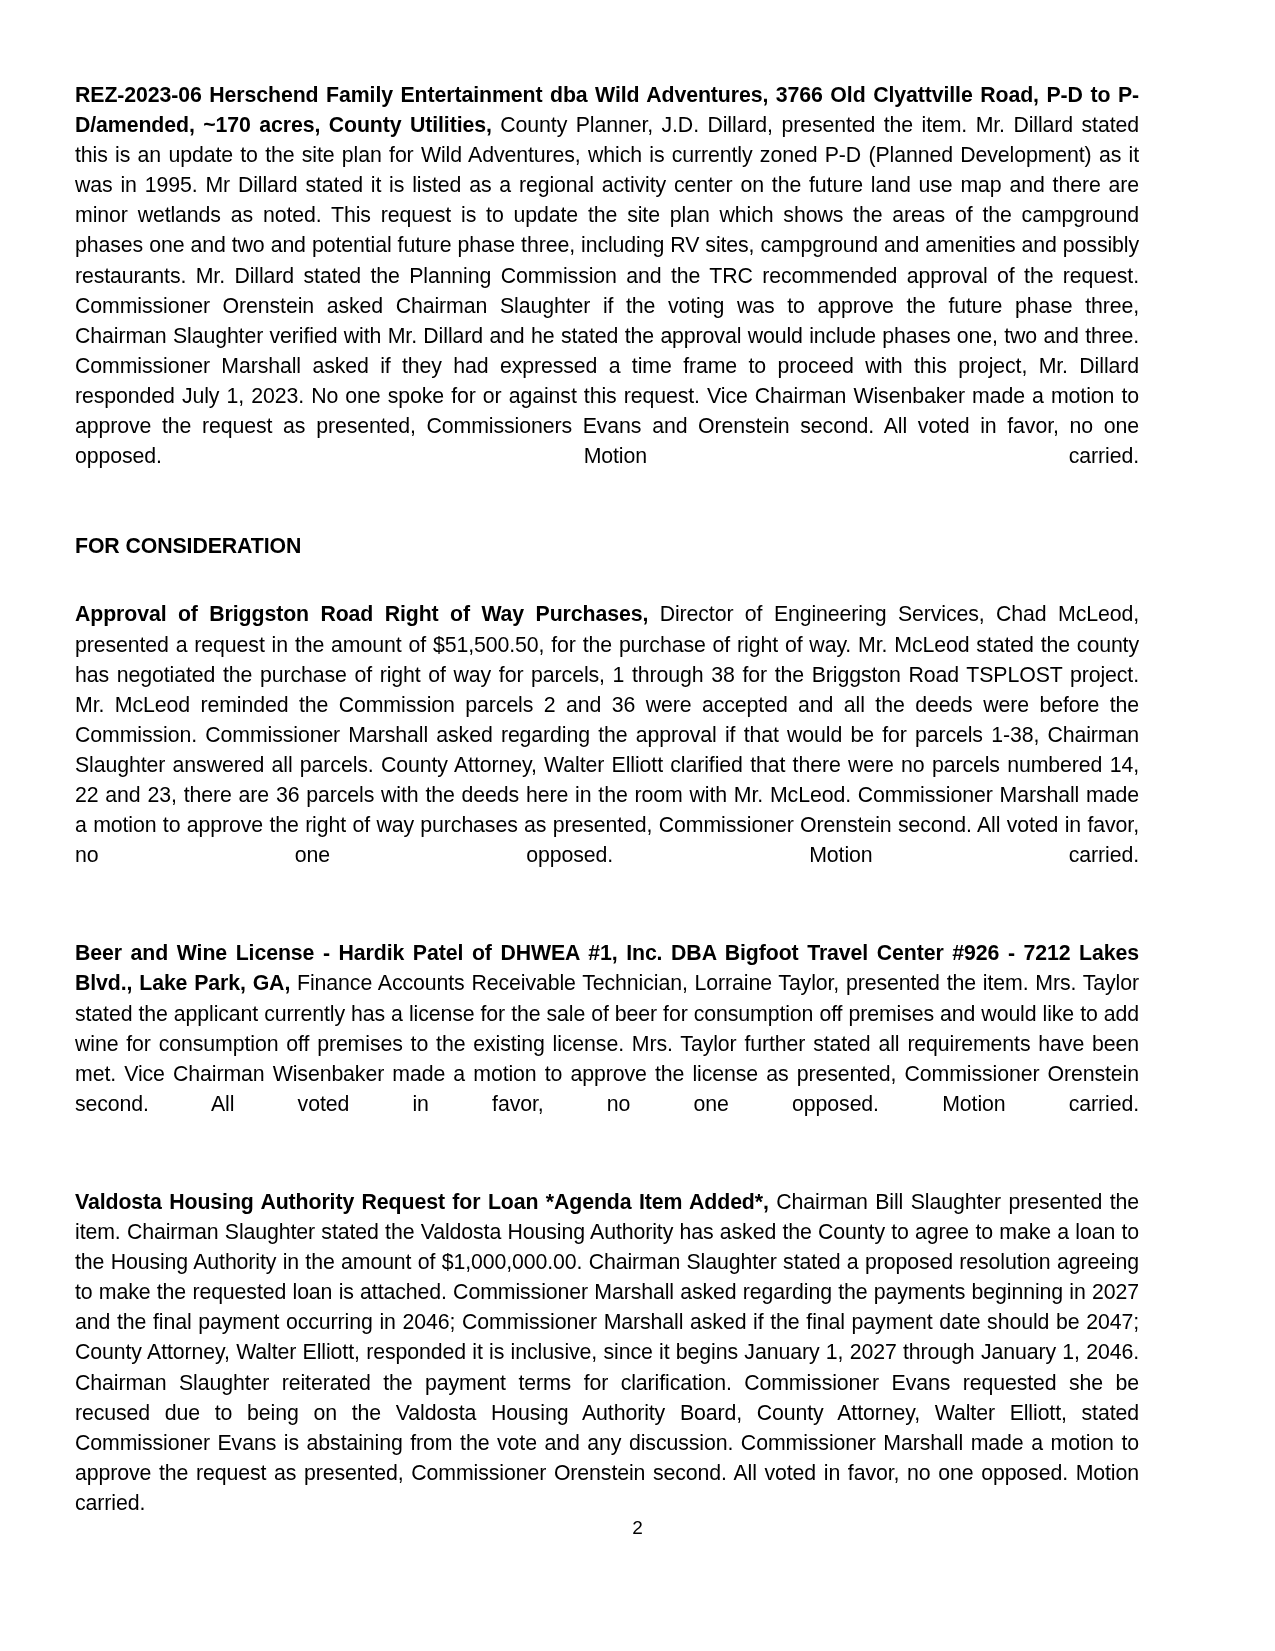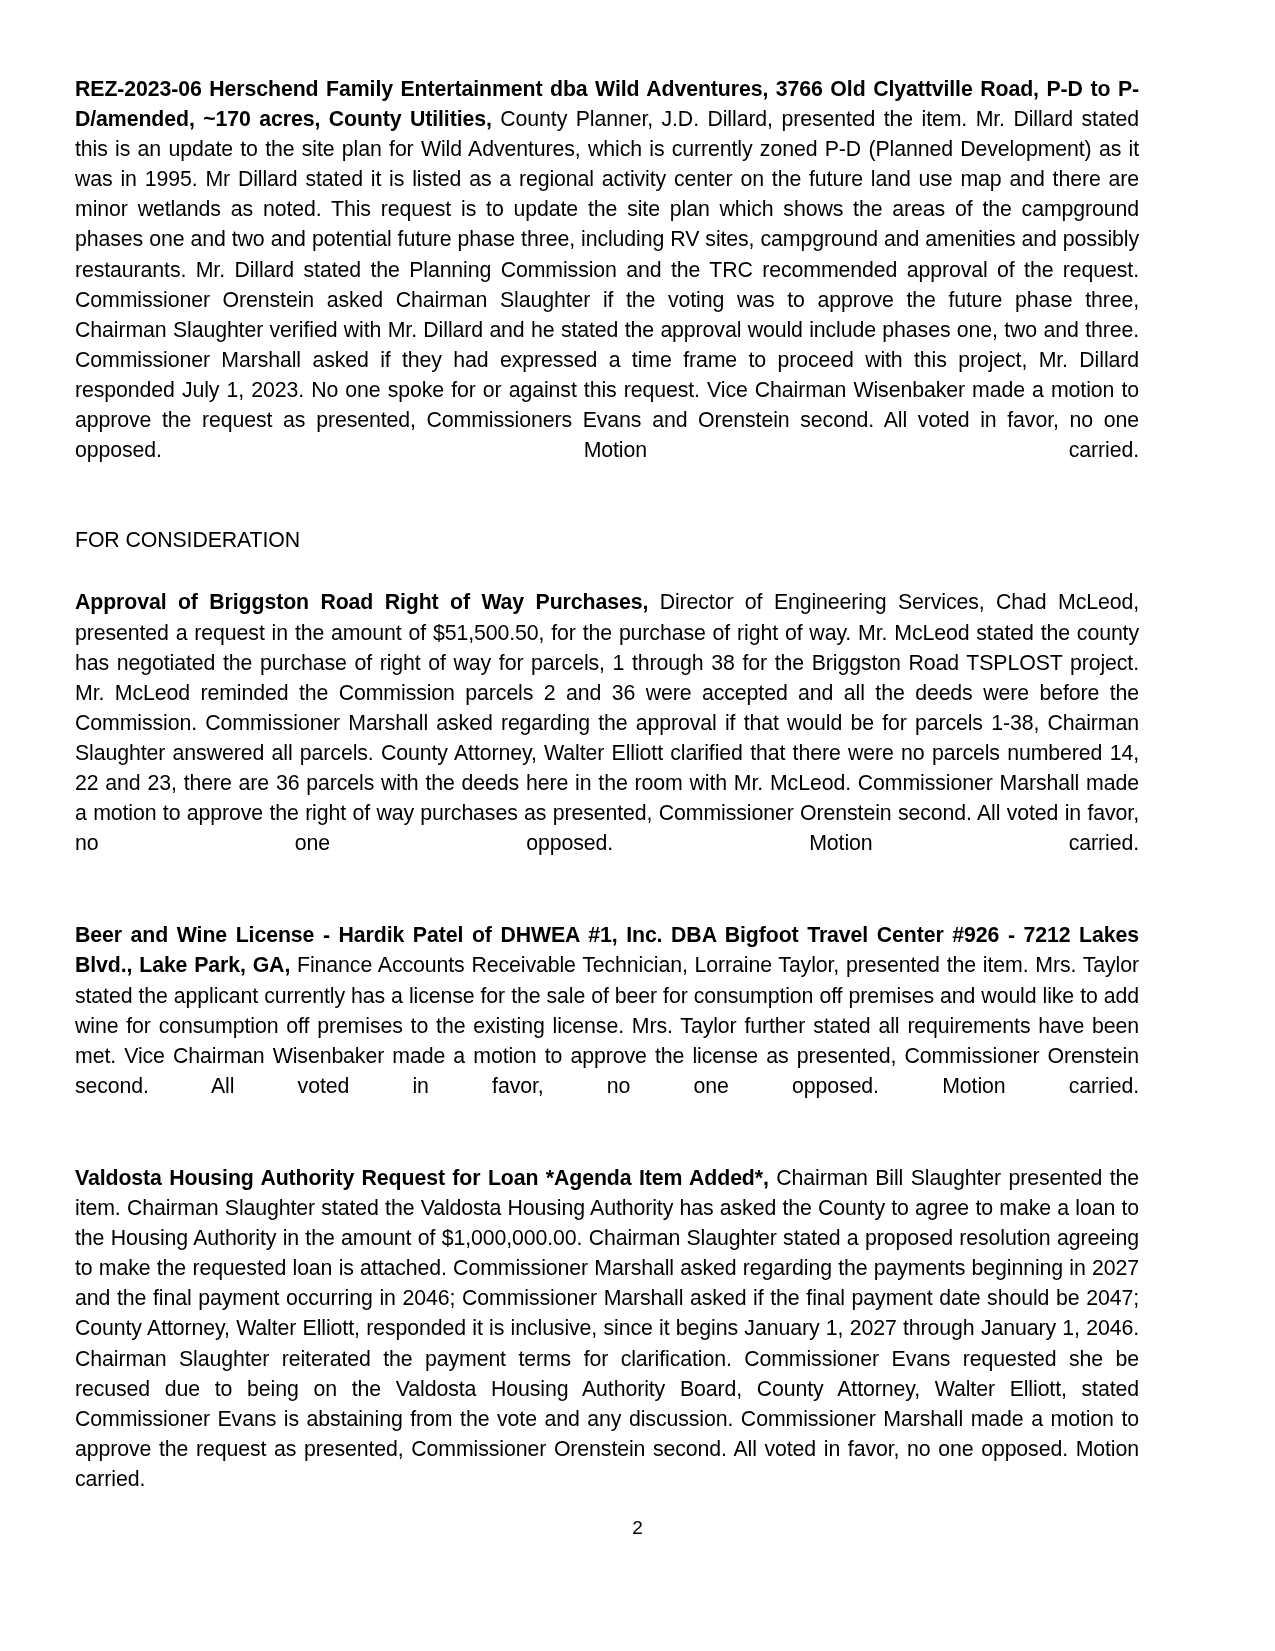--- a/index.html
+++ b/index.html
@@ -23,37 +23,37 @@
     position: absolute;
     left: 75px;
     top: 72px;
     width: 1064px;
   }
   .para {
     font-size: 21.3px;
     line-height: 30.1px;
     text-align: justify;
     text-justify: inter-word;
-    margin: 2px 0 0 0;
+    margin: 8px 0 0 0;
     letter-spacing: -0.1px;
     word-spacing: 0.2px;
   }
   .para b, .para strong {
     font-weight: bold;
   }
   .gap-lg {
     height: 30px;
   }
   .gap-md {
     height: 30px;
   }
   .section-head {
     font-size: 21.3px;
     line-height: 30.1px;
-    font-weight: normal;
+    font-weight: bold;
     margin: 0;
     text-align: left;
     letter-spacing: -0.1px;
   }
   .page-number {
     position: absolute;
     left: 0;
     right: 0;
     top: 1517px;
     text-align: center;

